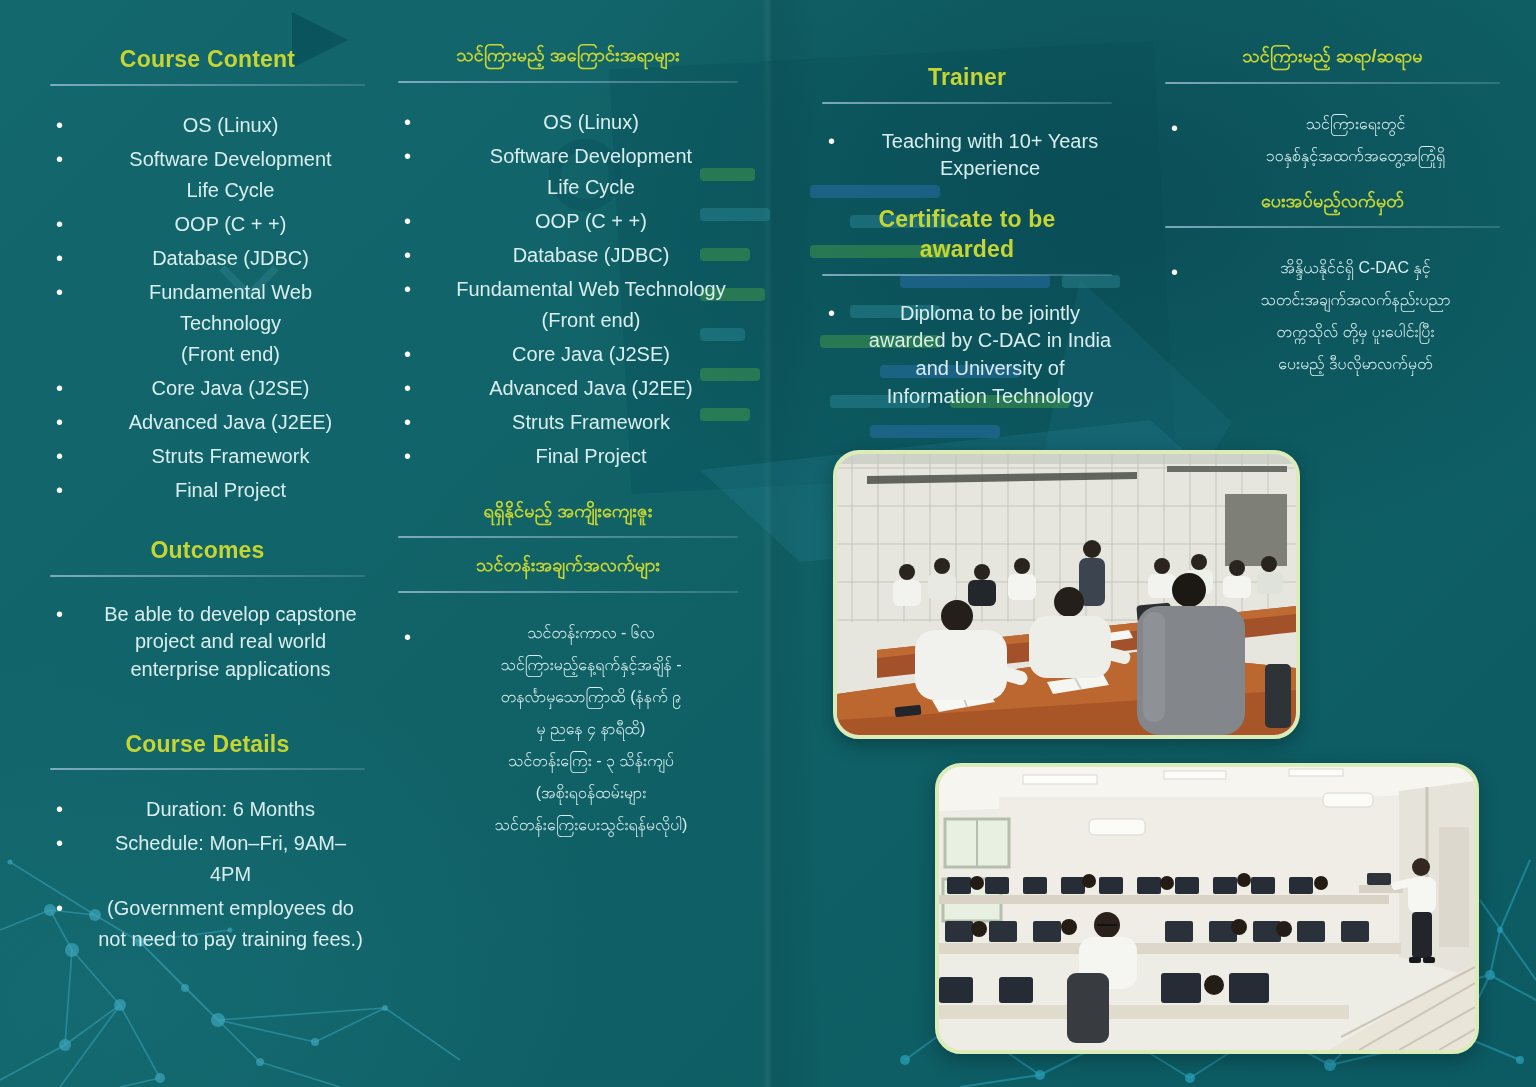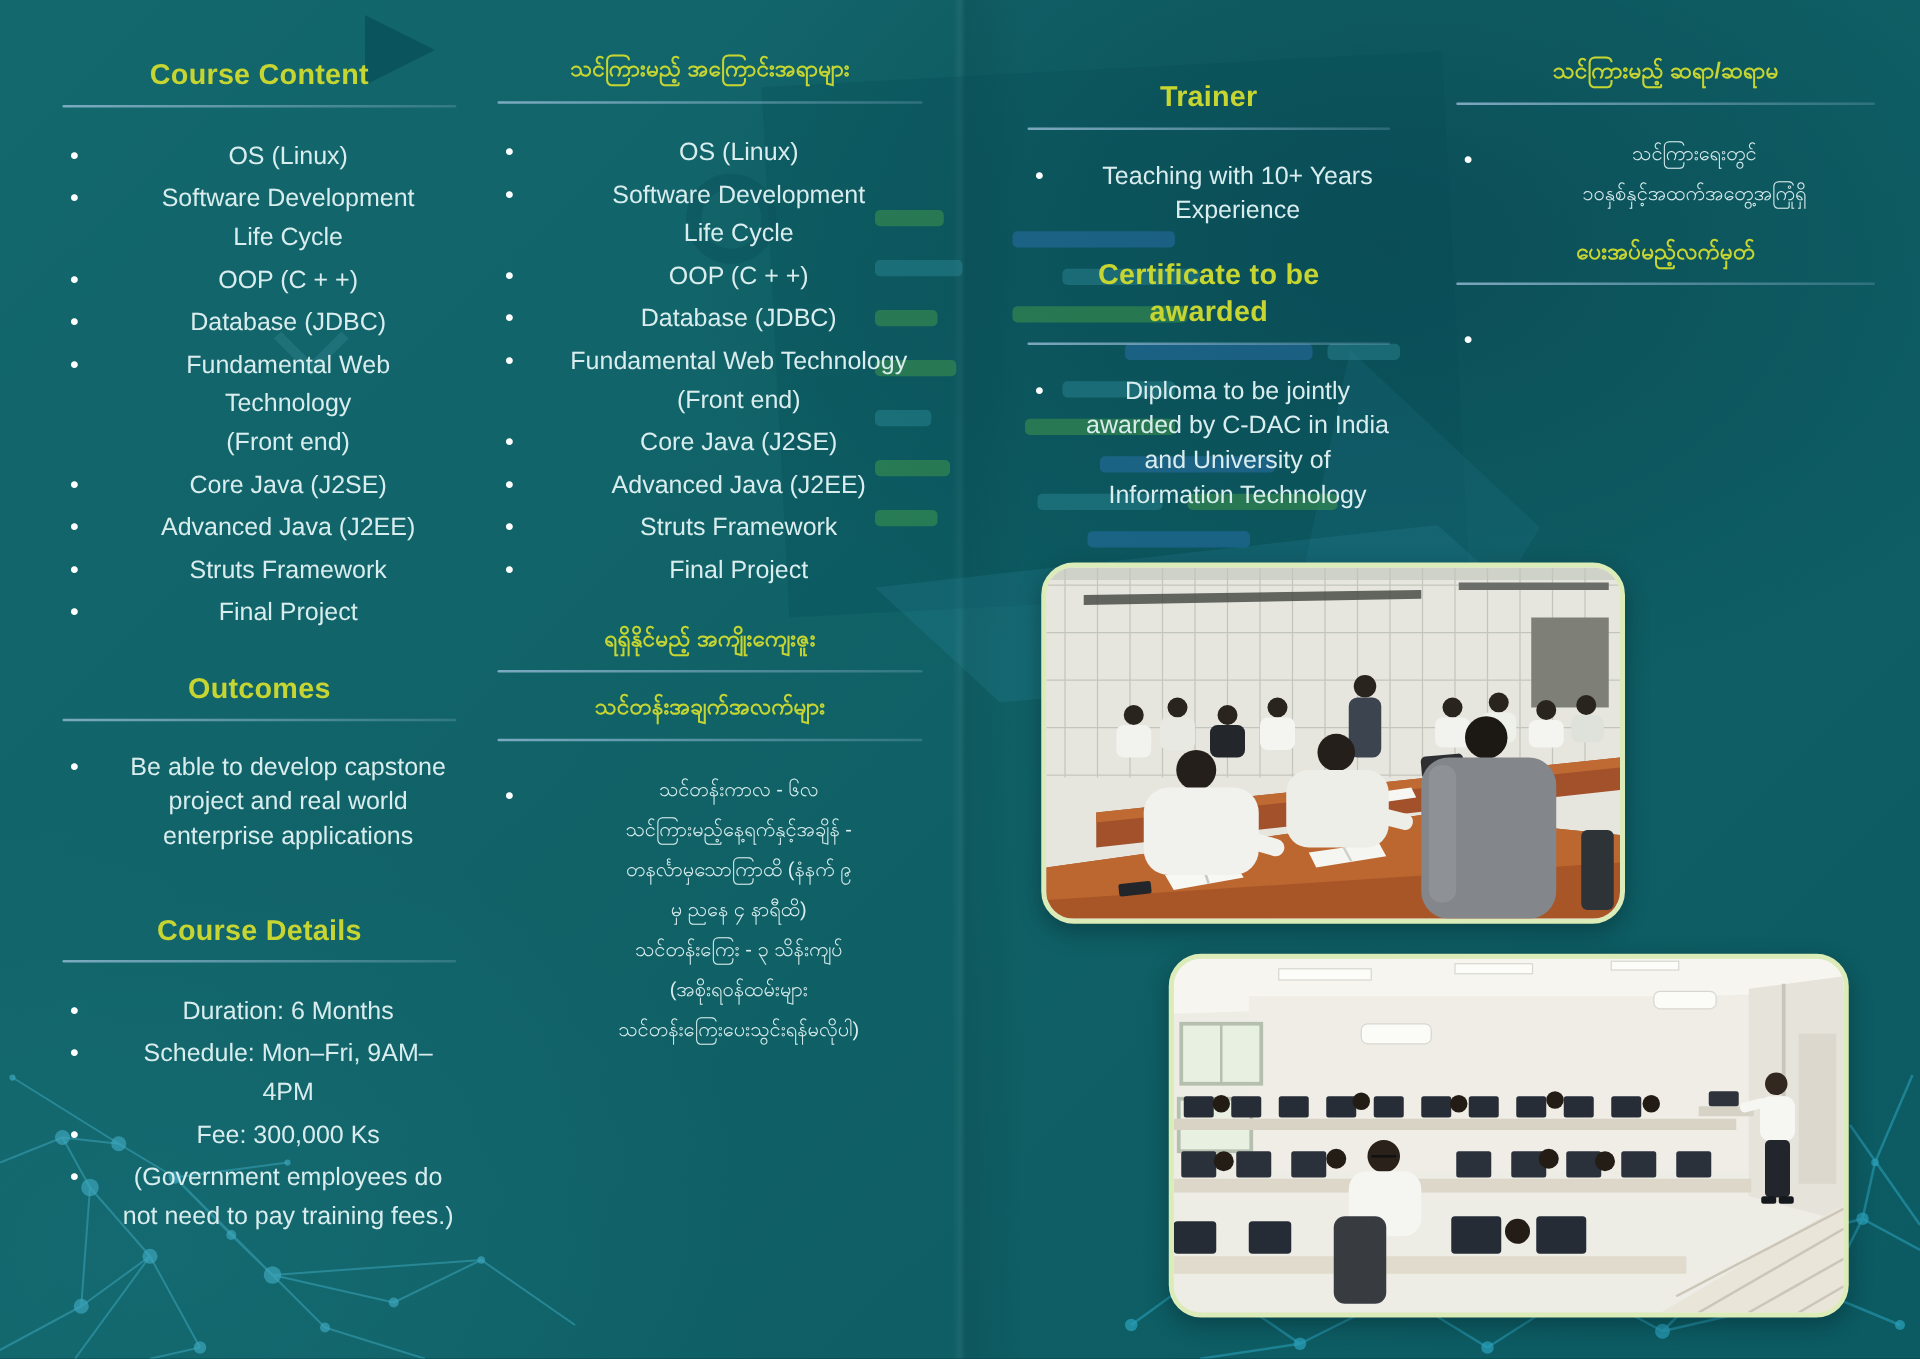--- a/index.html
+++ b/index.html
@@ -184,21 +184,20 @@
 project and real world
 enterprise applications</span></li>
       </ul>
     </section>
     <section class="sec" style="margin-top:46px;">
       <h2 class="h">Course Details</h2>
       <div class="rule"></div>
       <ul class="list">
         <li><span class="b"></span><span>Duration: 6 Months</span></li>
         <li><span class="b"></span><span>Schedule: Mon–Fri, 9AM–4PM</span></li>
-        <li><span class="b"></span><span>Fee: 300,000 Ks</span></li>
         <li><span class="b"></span><span>(Government employees do
 not need to pay training fees.)</span></li>
       </ul>
     </section>
   </div>
 
   <div class="col" style="left:398px;top:40px;width:340px;">
     <section class="sec">
       <h2 class="h mm">သင်ကြားမည့် အကြောင်းအရာများ</h2>
       <div class="rule"></div>
@@ -263,21 +262,24 @@
       <div class="rule"></div>
       <ul class="list mm-body">
         <li><span class="b"></span><span>သင်ကြားရေးတွင်
 ၁၀နှစ်နှင့်အထက်အတွေ့အကြုံရှိ</span></li>
       </ul>
     </section>
     <section class="sec" style="margin-top:14px;">
       <h2 class="h mm">ပေးအပ်မည့်လက်မှတ်</h2>
       <div class="rule"></div>
       <ul class="list mm-body">
-        <li><span class="b"></span></li>
+        <li><span class="b"></span><span>အိန္ဒိယနိုင်ငံရှိ C-DAC နှင့်
+သတင်းအချက်အလက်နည်းပညာ
+တက္ကသိုလ် တို့မှ ပူးပေါင်းပြီး
+ပေးမည့် ဒီပလိုမာလက်မှတ်</span></li>
       </ul>
     </section>
   </div>
 
   <div class="photo" style="left:833px;top:450px;width:459px;height:281px;">
     <svg viewBox="0 0 459 281">
       <rect width="459" height="281" fill="#e6e6df"></rect>
       <rect width="459" height="10" fill="#cfd2c9"></rect>
       <g stroke="#c3c6bc" stroke-width="1">
         <line x1="15" y1="0" x2="15" y2="168"></line>

